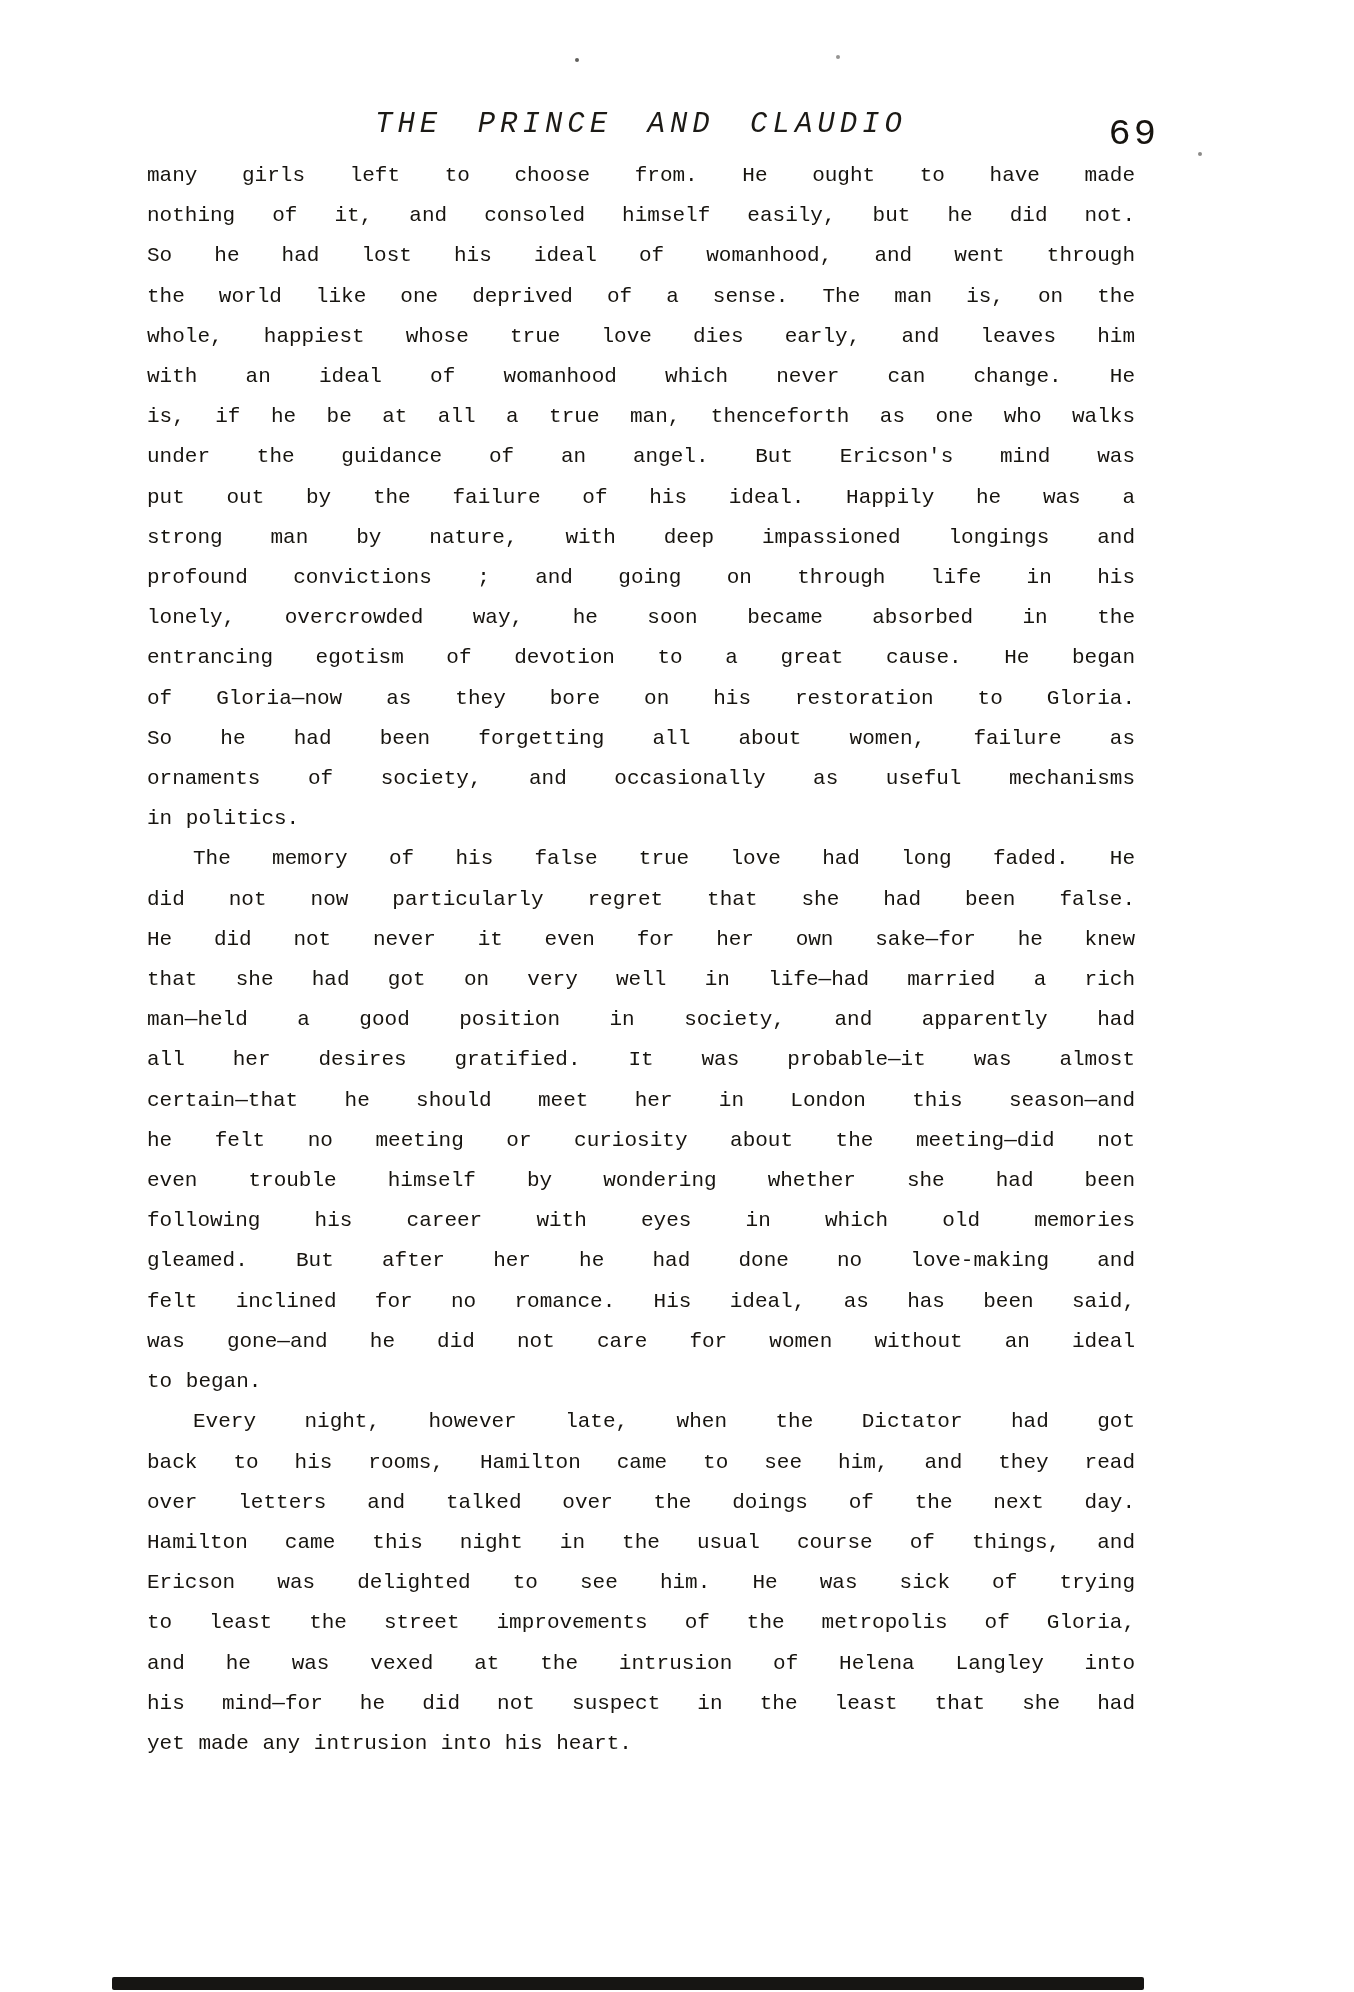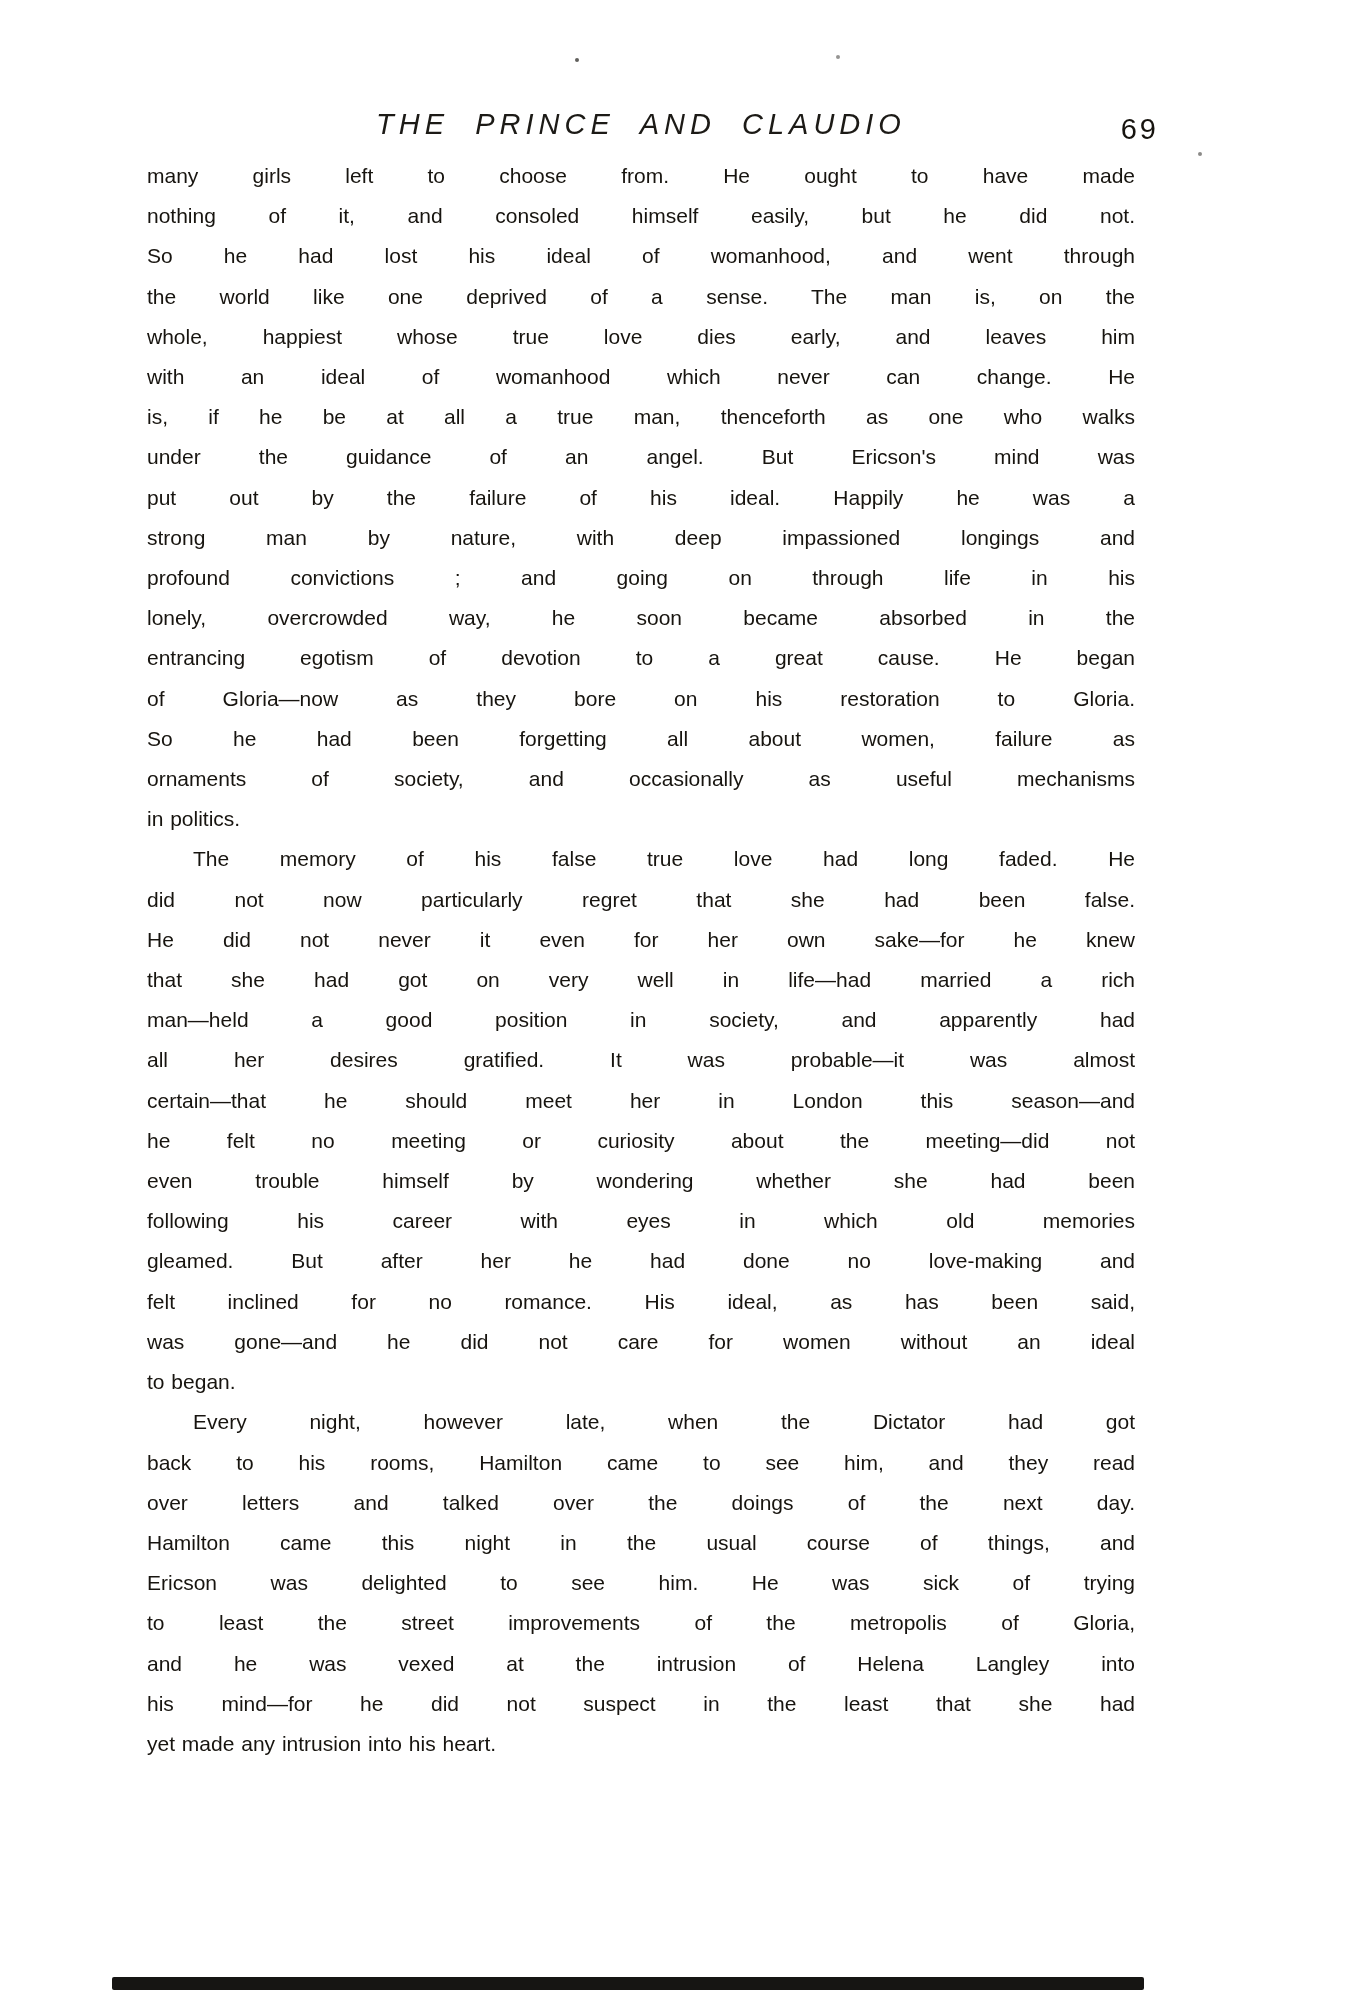--- a/index.html
+++ b/index.html
@@ -2,21 +2,21 @@
 <html><head>
 <meta charset="utf-8">
 <style>
   html, body { margin: 0; padding: 0; background: #ffffff; }
   .page {
     position: relative;
     width: 1354px;
     height: 1992px;
     background: #ffffff;
     overflow: hidden;
-    font-family: Liberation Sans, sans-serif;
+    font-family: Liberation Mono, monospace;
     color: #17140f;
   }
   .running-header {
     position: absolute;
     top: 108px;
     left: 147px;
     width: 988px;
     height: 44px;
   }
   .running-title {
@@ -26,21 +26,21 @@
     font-size: 29px;
     letter-spacing: 5px;
     word-spacing: 13px;
     color: #1c1a16;
     white-space: nowrap;
   }
   .page-number {
     position: absolute;
     top: 5px;
     right: -24px;
-    font-size: 29px;
+    font-size: 37px;
     letter-spacing: 3px;
     color: #17140f;
   }
   .page-body {
     position: absolute;
     left: 147px;
     top: 156px;
     width: 988px;
     font-size: 21px;
     line-height: 40.2px;

